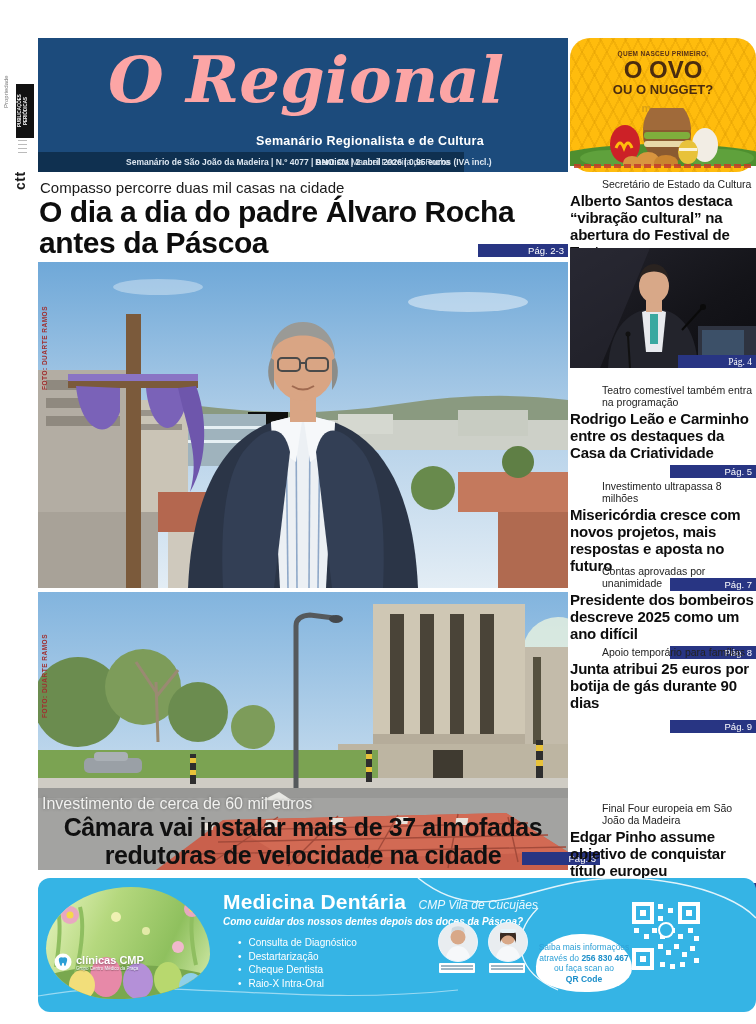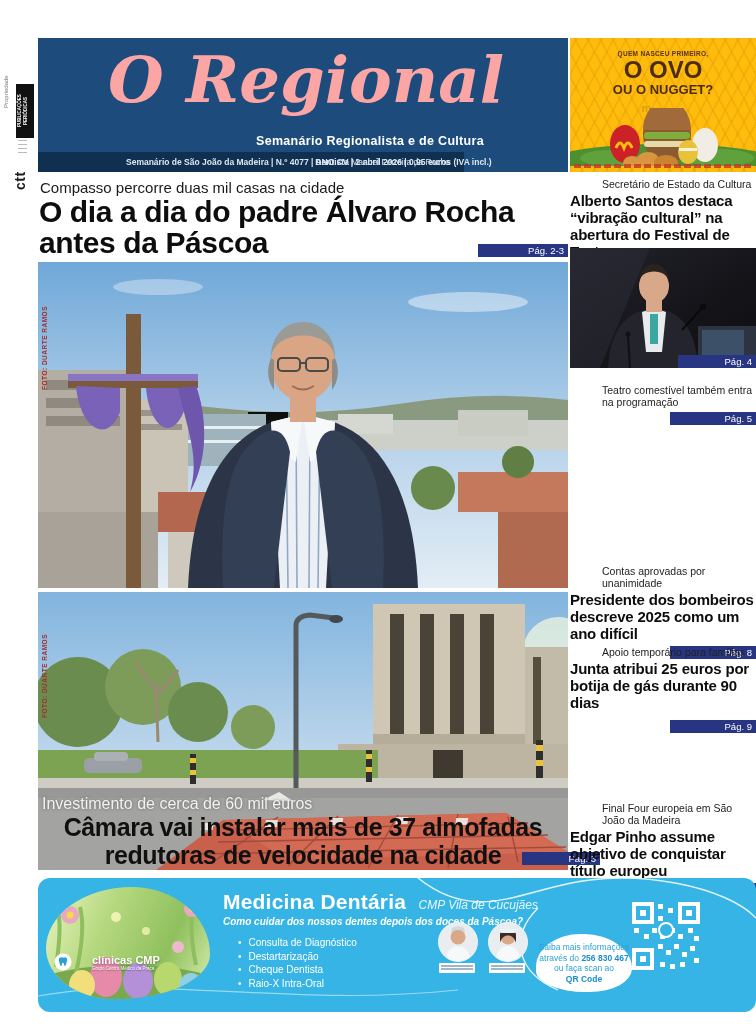--- a/index.html
+++ b/index.html
@@ -20,21 +20,21 @@
   .headline-2{font-size:25px;font-weight:bold;color:#101010;line-height:28px;letter-spacing:-.4px;text-align:center;}
   .badge{background:#283583;color:#ffffff;font-size:9.5px;height:13px;display:flex;
          align-items:center;justify-content:flex-end;padding:0 4px;box-sizing:border-box;}
   .rc-kicker{font-size:10.5px;line-height:12px;color:#222;margin-left:32px;}
   .rc-headline{font-size:15px;font-weight:bold;line-height:17px;color:#0d0d0d;letter-spacing:-.2px;margin-top:2px;}
   .rc-badge{width:86px;margin-left:auto;margin-top:4px;}
   .photo-credit{font-size:6.5px;font-weight:bold;color:#a03030;letter-spacing:.5px;}
   
   .ad-top{background-color:#FFBC0D;
     background-image:repeating-linear-gradient(62deg,rgba(216,150,0,.30) 0 2px,transparent 2px 11px),
-                     repeating-linear-gradient(-62deg,rgba(216,150,0,.30) 0 2px,transparent 2px 11px);}
+                     repeating-linear-gradient(-62deg,rgba(216,150,0,.30) 0 2px,transparent 2px 11px);border-radius:20px;}
   .adt-l1{font-size:6.5px;font-weight:bold;color:#5a3317;text-align:center;letter-spacing:.3px;}
   .adt-l2{font-size:24px;font-weight:bold;color:#4b2c0f;text-align:center;line-height:24px;}
   .adt-l3{font-size:13px;font-weight:bold;color:#4b2c0f;text-align:center;line-height:14px;}
   .adt-brand{font-size:5.5px;color:#5a3317;text-align:center;}
   .adt-m{color:#d9a016;font-weight:bold;font-size:11px;vertical-align:middle;}
   .adt-disc{background:repeating-linear-gradient(90deg,#c23b2a 0 7px,transparent 7px 10px);height:4px;opacity:.85;}
   
   .ad-bottom{background:#35b4e5;border-radius:12px;}
   .adb-title{font-size:21px;font-weight:bold;color:#ffffff;letter-spacing:.2px;}
   .adb-suffix{font-size:12px;font-style:italic;color:#eaf8fe;}
@@ -314,28 +314,34 @@
         <rect x="80" y="66" width="8" height="30" fill="#3aa8a0"></rect>
         <rect x="76" y="48" width="16" height="16" fill="#d8a888"></rect>
         <ellipse cx="84" cy="38" rx="15" ry="17" fill="#d8a888"></ellipse>
         <path d="M69,34 C70,20 98,20 99,34 C99,26 94,16 84,16 C74,16 69,26 69,34 Z" fill="#2a2320"></path>
       </g>
       <path d="M112,82 L132,60" stroke="#0a0a0a" stroke-width="2"></path>
       <circle cx="133" cy="59" r="3" fill="#0a0a0a"></circle>
       <path d="M60,120 L58,88" stroke="#111" stroke-width="2"></path>
       <circle cx="58" cy="86" r="2.5" fill="#111"></circle>
     </svg>
-    <div class="abs badge" style="right:0;bottom:0;width:78px;">Pág. 4</div>
+    <div class="abs badge" style="right:0;bottom:0;width:78px;font-family:Liberation Serif, serif;">Pág. 4</div>
   </div>
 
   <div class="abs" style="left:570px;top:384px;width:186px;">
     <div class="rc-kicker">Teatro comestível também entra na programação</div>
+    <div class="rc-headline">Rodrigo Leão e Carminho entre os destaques da Casa da Criatividade</div>
     <div class="badge rc-badge">Pág. 5</div>
   </div>
 
+  <div class="abs" style="left:570px;top:480px;width:186px;">
+    <div class="rc-kicker">Investimento ultrapassa 8 milhões</div>
+    <div class="rc-headline">Misericórdia cresce com novos projetos, mais respostas e aposta no futuro</div>
+    <div class="badge rc-badge">Pág. 7</div>
+  </div>
 
   <div class="abs" style="left:570px;top:565px;width:186px;">
     <div class="rc-kicker">Contas aprovadas por unanimidade</div>
     <div class="rc-headline">Presidente dos bombeiros descreve 2025 como um ano difícil</div>
     <div class="badge rc-badge">Pág. 8</div>
   </div>
 
   <div class="abs" style="left:570px;top:646px;width:186px;">
     <div class="rc-kicker">Apoio temporário para famílias</div>
     <div class="rc-headline">Junta atribui 25 euros por botija de gás durante 90 dias</div>
@@ -366,21 +372,21 @@
           <circle cx="146" cy="22" r="3" fill="#f6d948"></circle>
         <circle cx="132" cy="60" r="6" fill="#f0b8cc"></circle>
         <ellipse cx="60" cy="90" rx="16" ry="20" fill="#e789a8"></ellipse>
         <ellipse cx="92" cy="94" rx="15" ry="18" fill="#b490d8"></ellipse>
         <ellipse cx="122" cy="92" rx="14" ry="17" fill="#b8d86e"></ellipse>
         <ellipse cx="36" cy="98" rx="13" ry="15" fill="#f2de7a"></ellipse>
         <ellipse cx="145" cy="100" rx="12" ry="14" fill="#8fd0e8"></ellipse>
         <circle cx="70" cy="30" r="5" fill="#fff8c0" opacity=".8"></circle>
         <circle cx="100" cy="44" r="4" fill="#fff8c0" opacity=".7"></circle>
       </svg>
-      <div class="abs" style="left:8px;top:66px;display:flex;align-items:center;gap:20px;">
+      <div class="abs" style="left:8px;top:66px;display:flex;align-items:center;gap:4px;">
         <svg width="18" height="18" viewBox="0 0 18 18">
           <circle cx="9" cy="9" r="8.5" fill="#ffffff"></circle>
           <path d="M5.5,5 C7,3.6 8,4.6 9,4.6 C10,4.6 11,3.6 12.5,5 C14,6.4 12.6,9.4 11.8,12 C11.4,13.4 10.4,13.4 10.2,12 C10,10.6 9.6,9.8 9,9.8 C8.4,9.8 8,10.6 7.8,12 C7.6,13.4 6.6,13.4 6.2,12 C5.4,9.4 4,6.4 5.5,5 Z" fill="#2da0d6"></path>
         </svg>
         <div>
           <div class="clin-title">clínicas CMP</div>
           <div class="clin-sub">Grupo Centro Médico da Praça</div>
         </div>
       </div>
     </div>

